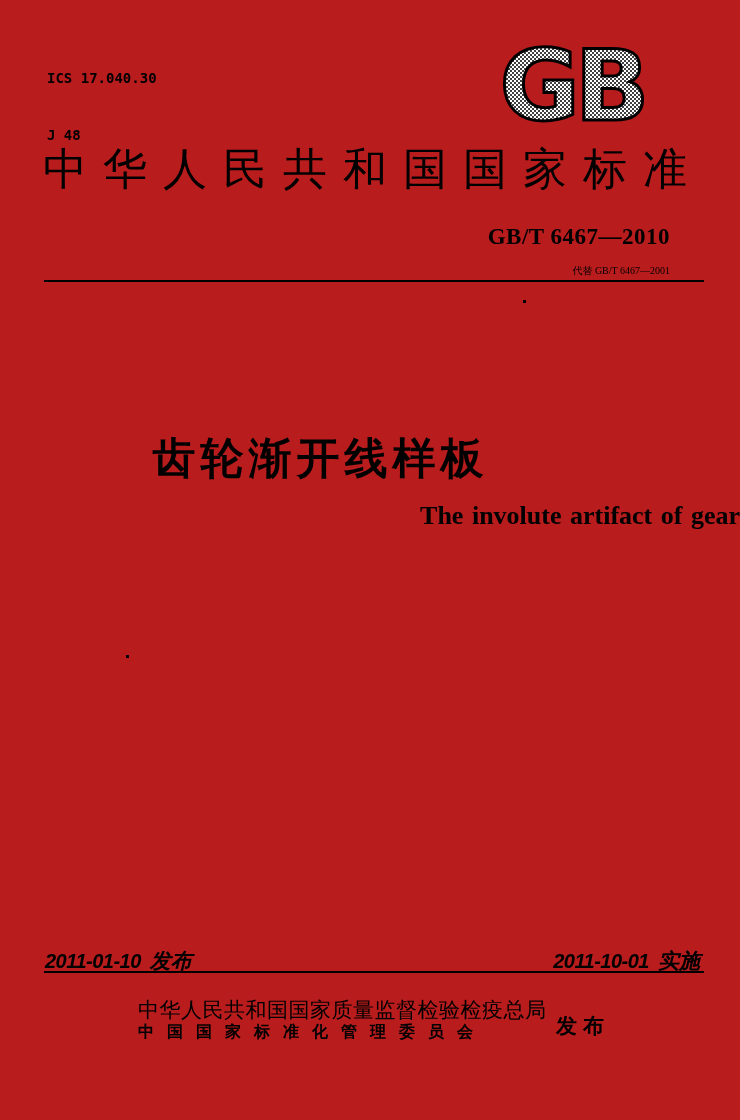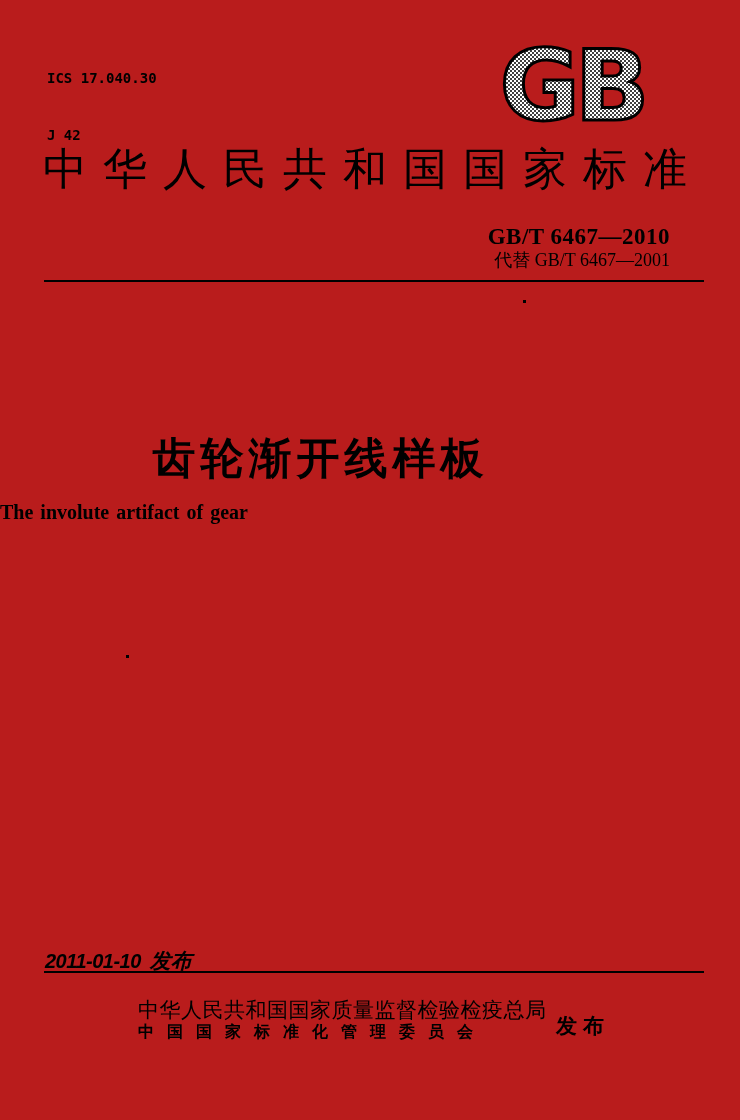--- a/index.html
+++ b/index.html
@@ -12,52 +12,52 @@
     font-family:"DejaVu Sans Mono",monospace;font-weight:bold;
     font-size:14px;line-height:19px;white-space:pre;
   }
   .gb-logo{position:absolute;left:492px;top:40px;width:160px;height:86px;}
   .national-title{
     position:absolute;left:43px;top:146px;width:680px;
     font-size:44px;font-weight:normal;letter-spacing:16px;white-space:nowrap;line-height:1.1;
   }
   .std-block{position:absolute;right:70px;top:223px;text-align:right;}
   .std-number{font-size:23px;font-weight:bold;line-height:27px;letter-spacing:0.5px;}
-  .replaces{font-size:18px;line-height:17px;margin-top:2px;}
+  .replaces{font-size:10px;line-height:17px;margin-top:12px;}
   .rule-top{position:absolute;left:44px;top:280px;width:660px;height:2px;background:#000;}
   .speck-1{position:absolute;left:523px;top:300px;width:3px;height:3px;background:#000;}
   .speck-2{position:absolute;left:126px;top:655px;width:3px;height:3px;background:#000;}
   .title-zh{
     position:absolute;left:0;top:430px;width:636px;box-sizing:border-box;padding-left:5px;
     text-align:center;font-size:43px;font-weight:bold;letter-spacing:5px;white-space:nowrap;
   }
   .title-en{
-    position:absolute;left:0;top:501px;width:740px;text-align:left;
-    font-size:20px;font-weight:bold;word-spacing:2px;
+    position:absolute;left:0;top:501px;width:740px;text-align:right;
+    font-size:26px;font-weight:bold;word-spacing:2px;
   }
   .dates{
     position:absolute;left:45px;top:947px;width:655px;
     display:flex;justify-content:space-between;align-items:baseline;font-style:italic;
   }
   .date-item{display:flex;gap:9px;align-items:baseline;}
   .date-value{font-family:"Liberation Sans","DejaVu Sans",sans-serif;font-weight:bold;font-size:20px;letter-spacing:-0.5px;}
   .date-label{font-size:21px;font-weight:bold;}
   .rule-bottom{position:absolute;left:44px;top:971px;width:660px;height:2px;background:#000;}
   .issuer-1{position:absolute;left:138px;top:996px;font-size:21px;font-weight:normal;letter-spacing:0.5px;white-space:nowrap;}
   .issuer-2{position:absolute;left:138px;top:1022px;font-size:16px;font-weight:bold;letter-spacing:13px;white-space:nowrap;}
   .publish{position:absolute;left:556px;top:1012px;font-size:21px;font-weight:bold;letter-spacing:6px;white-space:nowrap;}
 </style>
 </head>
 <body>
 
 <div class="page">
 
   <div class="ics">
     <div>ICS 17.040.30</div>
-    <div>J 42</div>
+    <div>J 48</div>
   </div>
 
   <svg class="gb-logo" viewBox="0 0 160 86" xmlns="http://www.w3.org/2000/svg" aria-hidden="true">
     <defs>
       <pattern id="halftone" width="4" height="4" patternUnits="userSpaceOnUse">
         <rect width="4" height="4" fill="#ffffff"></rect>
         <circle cx="1" cy="1" r="1" fill="#000000"></circle>
         <circle cx="3" cy="3" r="1" fill="#000000"></circle>
       </pattern>
     </defs>
@@ -77,20 +77,24 @@
 
   <div class="title-zh">齿轮渐开线样板</div>
 
   <div class="title-en">The involute artifact of gear</div>
 
   <div class="dates">
     <div class="date-item">
       <span class="date-value">2011-01-10</span>
       <span class="date-label">发布</span>
     </div>
+    <div class="date-item">
+      <span class="date-value">2011-10-01</span>
+      <span class="date-label">实施</span>
+    </div>
   </div>
 
   <div class="rule-bottom"></div>
 
   <div class="issuer-1">中华人民共和国国家质量监督检验检疫总局</div>
   <div class="issuer-2">中国国家标准化管理委员会</div>
   <div class="publish">发布</div>
 
 </div>
 

